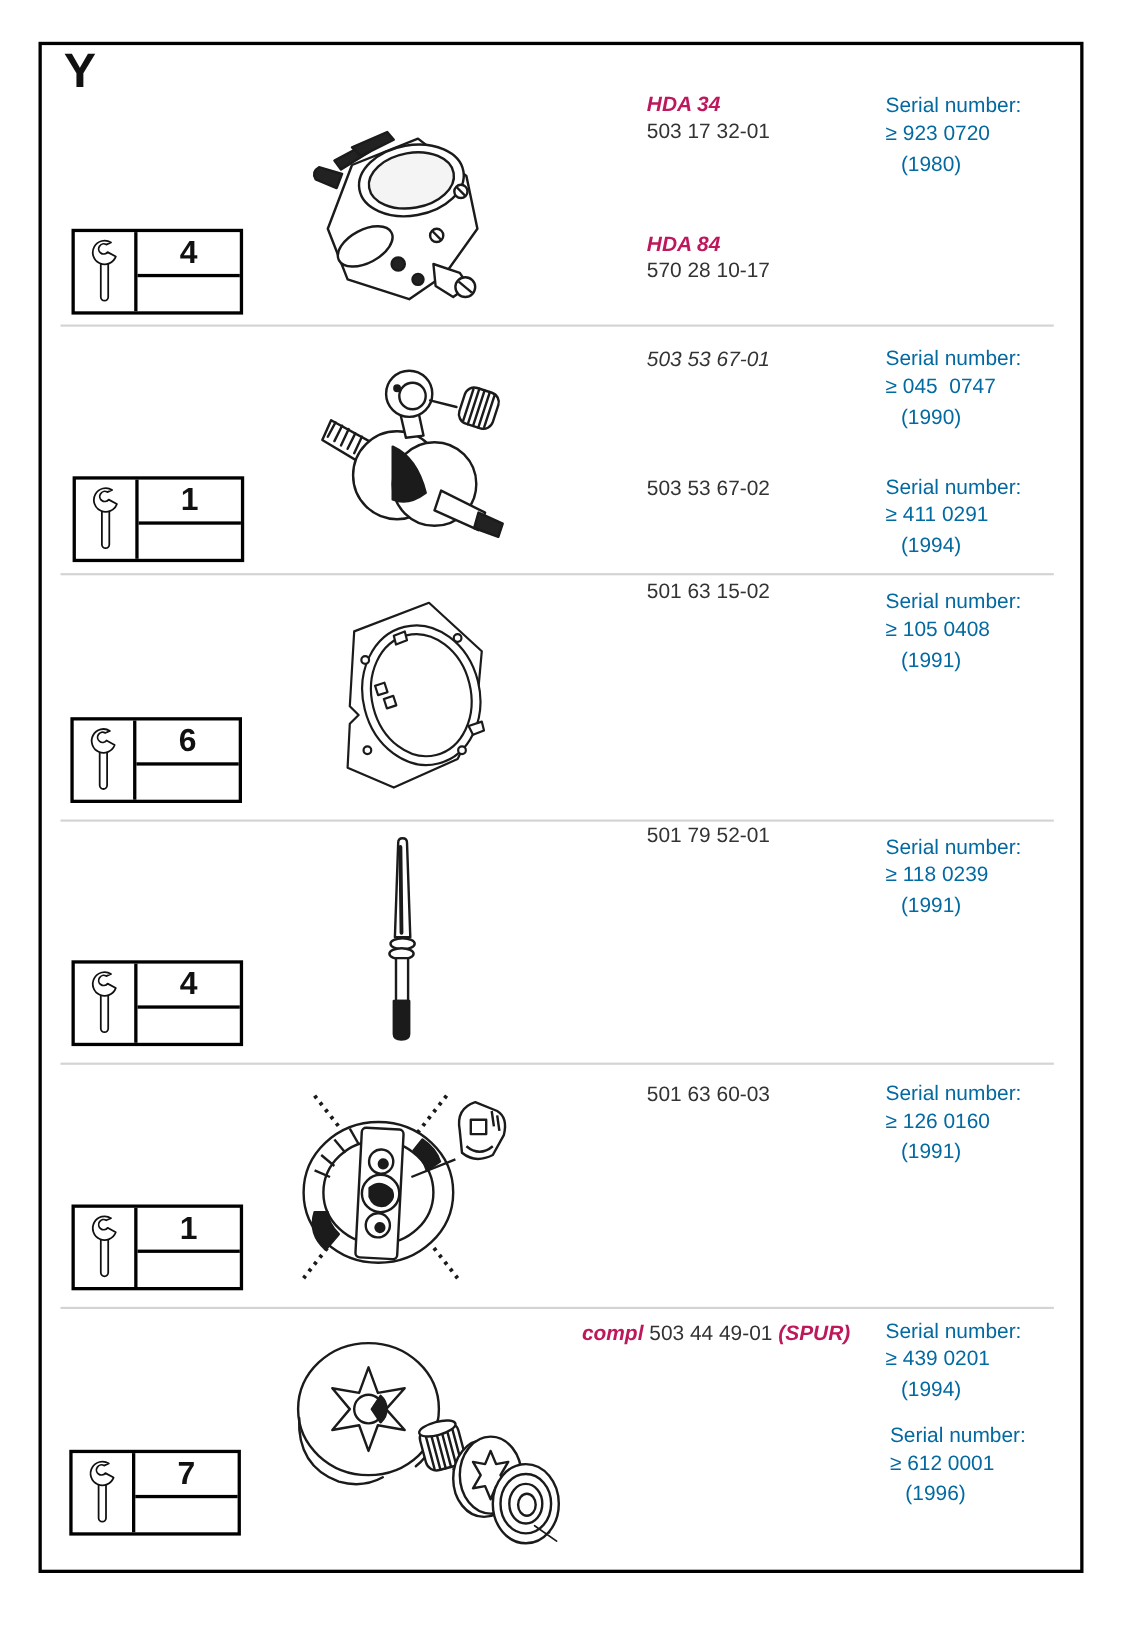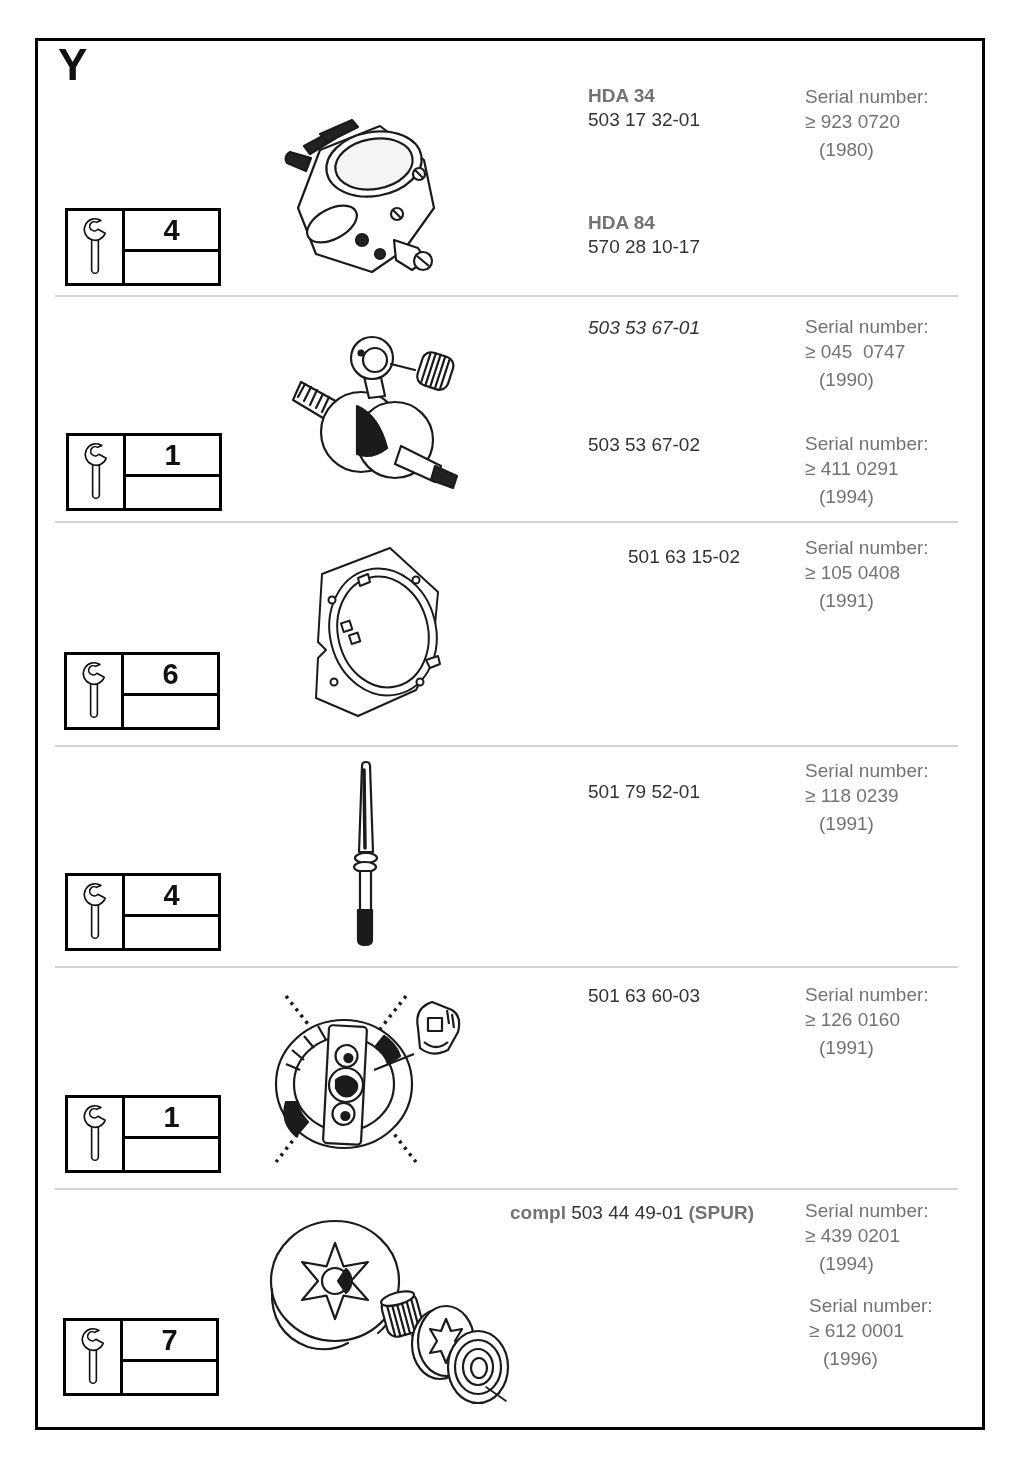--- a/index.html
+++ b/index.html
@@ -4,42 +4,42 @@
 <style>
   html,body{margin:0;padding:0;background:#fff;}
   .page{position:relative;width:1024px;height:1480px;background:#fff;
         font-family:"Liberation Sans",sans-serif;color:#333;overflow:hidden;}
   .frame{position:absolute;left:35px;top:38px;width:944px;height:1386px;
          border:3px solid #000;background:transparent;}
   .ylabel{position:absolute;left:58px;top:40px;font-size:44px;font-weight:bold;color:#111;}
   .abs{position:absolute;}
   .parts{position:absolute;font-size:19px;line-height:24px;color:#333;}
   .part-line{white-space:nowrap;line-height:25px;}
-  .b{font-weight:bold;color:#737373;}
-  .serial{position:absolute;font-size:19px;line-height:25px;color:#737373;}
+  .b{font-weight:bold;color:#be185d;font-style:italic;}
+  .serial{position:absolute;font-size:19px;line-height:25px;color:#0369a1;}
   .serial .pre{white-space:pre;}
   .serial .year{padding-left:14px;margin-top:3px;}
   .qtybox{position:absolute;width:150px;height:72px;border:3px solid #000;display:flex;background:#fff;}
   .qty-left{width:54px;border-right:3px solid #000;display:flex;align-items:center;justify-content:center;}
   .qty-right{flex:1;display:flex;flex-direction:column;}
   .qty-num{height:38px;border-bottom:3px solid #000;display:flex;align-items:center;justify-content:center;
            font-weight:bold;font-size:29px;color:#111;}
   .qty-empty{flex:1;}
   .divider{position:absolute;left:55px;width:903px;height:2px;background:#d4d4d4;}
   
   .q1{left:65px;top:208px;} .q2{left:66px;top:433px;} .q3{left:64px;top:652px;}
   .q4{left:65px;top:873px;} .q5{left:65px;top:1095px;} .q6{left:63px;top:1318px;}
   .d1{top:295px;} .d2{top:521px;} .d3{top:745px;} .d4{top:966px;} .d5{top:1188px;}
   .p1a{left:588px;top:84px;} .p1b{left:588px;top:171px;margin-top:40px;} .sr1{left:805px;top:84px;}
   .p2a{left:588px;top:316px;font-style:italic;} .sr2a{left:805px;top:314px;}
   .p2b{left:588px;top:433px;} .sr2b{left:805px;top:431px;}
-  .p3{left:588px;top:545px;margin-left:40px;}  .sr3{left:805px;top:535px;}
-  .p4{left:588px;top:780px;}  .sr4{left:805px;top:758px;}
+  .p3{left:588px;top:527px;}  .sr3{left:805px;top:535px;}
+  .p4{left:588px;top:748px;}  .sr4{left:805px;top:758px;}
   .p5{left:588px;top:984px;}  .sr5{left:805px;top:982px;}
-  .p6a{left:510px;top:1200px;} .sr6a{left:805px;top:1198px;}
+  .p6a{left:529px;top:1200px;} .sr6a{left:805px;top:1198px;}
   .p6b{left:510px;top:1288px;} .sr6b{left:809px;top:1293px;}
   .i1{left:276px;top:112px;} .i2{left:283px;top:320px;} .i3{left:298px;top:540px;}
   .i4{left:336px;top:760px;} .i5{left:256px;top:990px;} .i6{left:250px;top:1203px;}
 </style>
 </head>
 <body>
 
 <div class="page">
   <div class="frame"></div>
   <div class="ylabel">Y</div>

